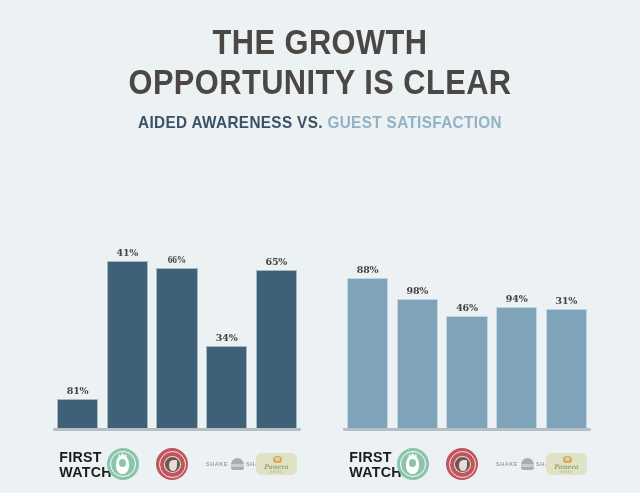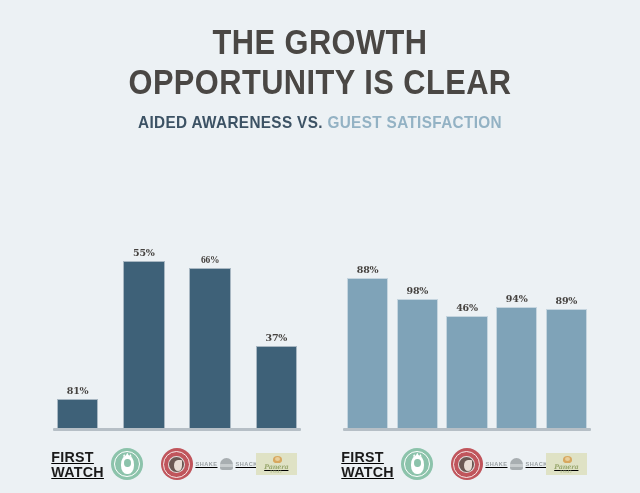--- a/index.html
+++ b/index.html
@@ -114,22 +114,20 @@
     height: 52px;
     display: flex;
     align-items: center;
     justify-content: space-between;
   }
   .logo {
     width: 17.2%;
     height: 46px;
     display: flex;
     align-items: center;
-    justify-content: center;
-    text-decoration: underline;
   }
 
   
   .fw {
     font-family: "Liberation Sans Narrow", "Liberation Sans", sans-serif;
     font-weight: bold;
     color: #1b1b1b;
     font-size: 15.5px;
     line-height: 15px;
     letter-spacing: 0.3px;
@@ -244,21 +242,21 @@
     left: 0; top: 9.4px;
     width: 13px; height: 3.4px;
     background: #a8aeb1;
     border-radius: 0 0 2.5px 2.5px;
   }
 
   
   .pn {
     width: 42px; height: 22px;
     background: #dfe2c5;
-    border-radius: 0;
+    border-radius: 6px;
     position: relative;
     display: flex;
     align-items: flex-end;
     justify-content: center;
   }
   .pn-mother {
     position: absolute;
     left: 17px; top: 2.5px;
     width: 9px; height: 7px;
     background: #d8a860;
@@ -303,30 +301,34 @@
 </div>
 
 <div class="panel" id="panel-left">
   <div class="plot">
     <div class="bars" id="bars-left">
         <div class="barwrap">
           <div class="bar-label" style="bottom: calc(16% + 3px);">81%</div>
           <div class="bar bar-dark" style="height: 16%; background: rgb(62, 97, 120);"></div>
         </div>
         <div class="barwrap">
-          <div class="bar-label" style="bottom: calc(92% + 3px);">55%</div>
+          <div class="bar-label" style="bottom: calc(92% + 3px);">41%</div>
           <div class="bar bar-dark" style="height: 92%; background: rgb(62, 97, 120);"></div>
         </div>
         <div class="barwrap">
           <div class="bar-label" style="bottom: calc(88% + 3px); font-family: Liberation Serif, serif;">66%</div>
           <div class="bar bar-dark" style="height: 88%; background: rgb(62, 97, 120);"></div>
         </div>
         <div class="barwrap">
-          <div class="bar-label" style="bottom: calc(45.3333% + 3px);">37%</div>
+          <div class="bar-label" style="bottom: calc(45.3333% + 3px);">34%</div>
           <div class="bar bar-dark" style="height: 45.3333%; background: rgb(62, 97, 120);"></div>
+        </div>
+        <div class="barwrap">
+          <div class="bar-label" style="bottom: calc(86.6667% + 3px);">65%</div>
+          <div class="bar bar-dark" style="height: 86.6667%; background: rgb(62, 97, 120);"></div>
         </div>
       </div>
     <div class="axis"></div>
   </div>
   <div class="logos" id="logos-left">
       <div class="logo">
         <div class="fw">FIRST<br>WATCH</div>
       </div>
       <div class="logo">
         <div class="sb-circle">
@@ -373,21 +375,21 @@
         </div>
         <div class="barwrap">
           <div class="bar-label" style="bottom: calc(61.3333% + 3px);">46%</div>
           <div class="bar bar-light" style="height: 61.3333%; background: rgb(127, 163, 184);"></div>
         </div>
         <div class="barwrap">
           <div class="bar-label" style="bottom: calc(66.6667% + 3px);">94%</div>
           <div class="bar bar-light" style="height: 66.6667%; background: rgb(127, 163, 184);"></div>
         </div>
         <div class="barwrap">
-          <div class="bar-label" style="bottom: calc(65.3333% + 3px);">89%</div>
+          <div class="bar-label" style="bottom: calc(65.3333% + 3px);">31%</div>
           <div class="bar bar-light" style="height: 65.3333%; background: rgb(127, 163, 184);"></div>
         </div>
       </div>
     <div class="axis"></div>
   </div>
   <div class="logos" id="logos-right">
       <div class="logo">
         <div class="fw">FIRST<br>WATCH</div>
       </div>
       <div class="logo">

